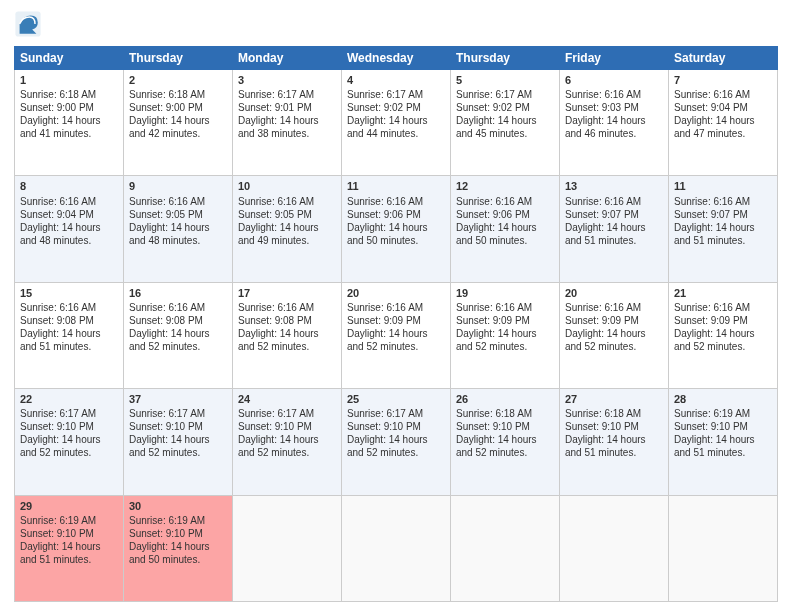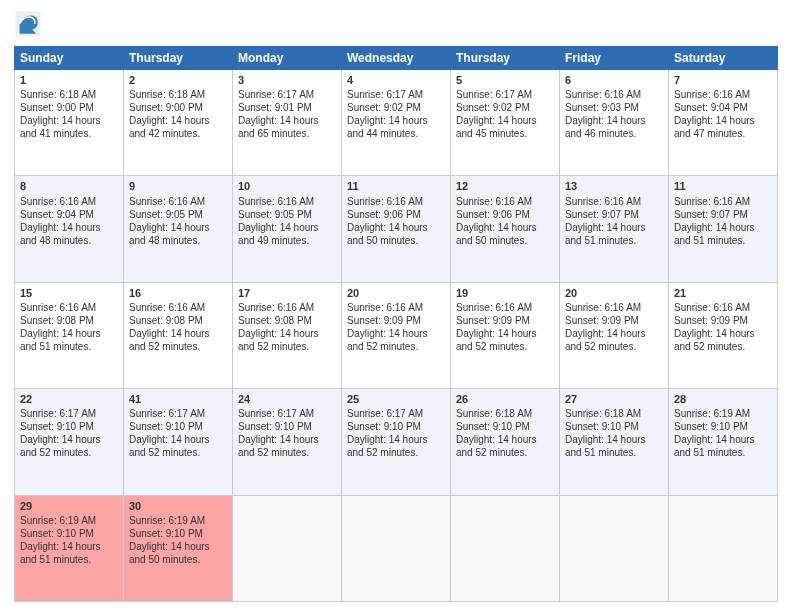--- a/index.html
+++ b/index.html
@@ -143,21 +143,21 @@
         <span>Sunrise: 6:18 AM</span><br>
         <span>Sunset: 9:00 PM</span><br>
         <span>Daylight: 14 hours</span><br>
         <span>and 42 minutes.</span>
       </td>
           <td>
         <span class="day-num">3</span>
         <span>Sunrise: 6:17 AM</span><br>
         <span>Sunset: 9:01 PM</span><br>
         <span>Daylight: 14 hours</span><br>
-        <span>and 65 minutes.</span>
+        <span>and 38 minutes.</span>
       </td>
           <td>
         <span class="day-num">4</span>
         <span>Sunrise: 6:17 AM</span><br>
         <span>Sunset: 9:02 PM</span><br>
         <span>Daylight: 14 hours</span><br>
         <span>and 44 minutes.</span>
       </td>
           <td>
         <span class="day-num">5</span>
@@ -285,21 +285,21 @@
         </tr>
         <tr>
           <td>
         <span class="day-num">22</span>
         <span>Sunrise: 6:17 AM</span><br>
         <span>Sunset: 9:10 PM</span><br>
         <span>Daylight: 14 hours</span><br>
         <span>and 52 minutes.</span>
       </td>
           <td>
-        <span class="day-num">41</span>
+        <span class="day-num">37</span>
         <span>Sunrise: 6:17 AM</span><br>
         <span>Sunset: 9:10 PM</span><br>
         <span>Daylight: 14 hours</span><br>
         <span>and 52 minutes.</span>
       </td>
           <td>
         <span class="day-num">24</span>
         <span>Sunrise: 6:17 AM</span><br>
         <span>Sunset: 9:10 PM</span><br>
         <span>Daylight: 14 hours</span><br>

